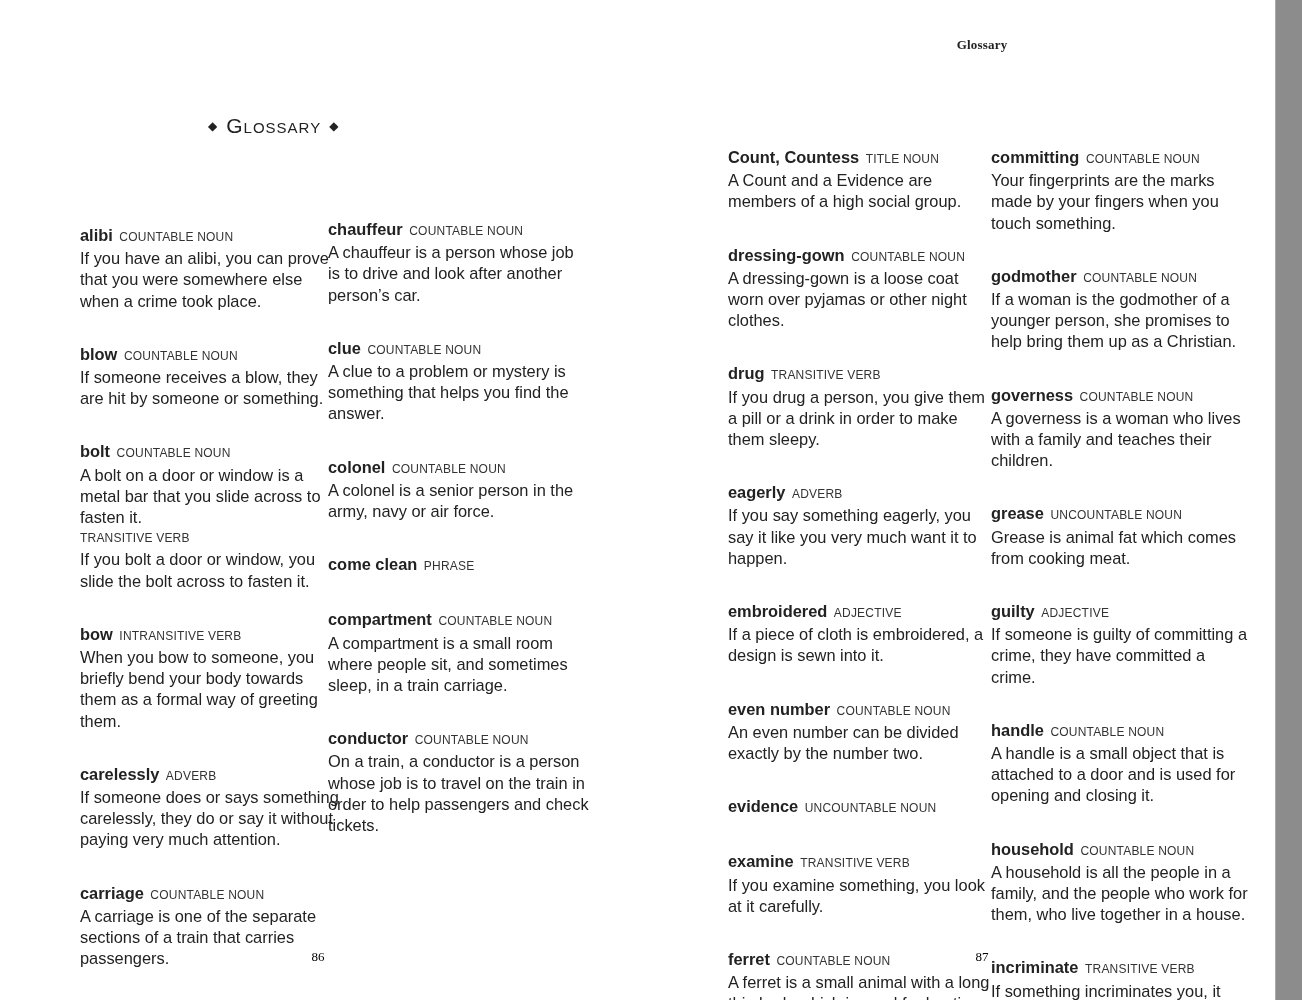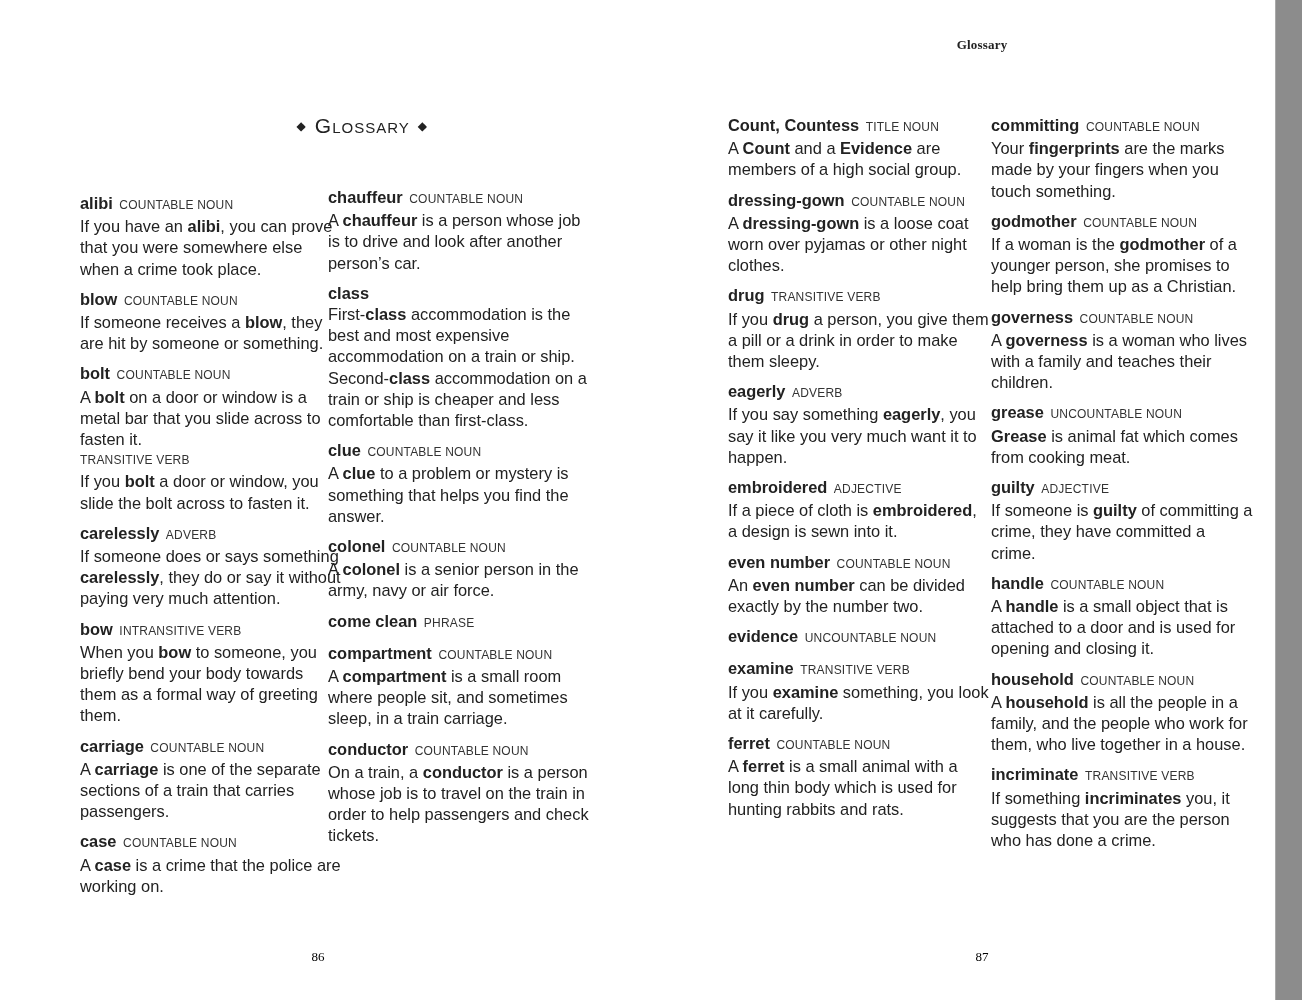--- a/index.html
+++ b/index.html
@@ -11,39 +11,39 @@
   .side-strip {
     position: absolute; left: 1275px; top: 0; width: 27px; height: 1000px;
     background: #8c8c8c; border-left: 1px solid #a9a9a9;
   }
   .running-head {
     position: absolute; left: 932px; top: 37px; width: 100px; text-align: center;
     font-family: "Liberation Serif", "DejaVu Serif", serif; font-weight: bold;
     font-size: 13px; color: #222; letter-spacing: 0.2px;
   }
   .page-title {
-    position: absolute; left: 200px; top: 114px; width: 236px; text-align: right;
+    position: absolute; left: 200px; top: 114px; width: 236px; text-align: left;
     font-family: "Liberation Sans", sans-serif; font-size: 21px; color: #222;
     font-variant: small-caps; letter-spacing: 1px;
   }
   .page-title .diamond { font-size: 12px; vertical-align: 3px; margin: 0 8px; }
   .col {
     position: absolute; width: 262px;
   }
   .col1 { left: 80px; top: 193px; }
   .col2 { left: 328px; top: 187px; }
   .col3 { left: 728px; top: 115px; }
   .col4 { left: 991px; top: 115px; }
-  .entry { margin-bottom: 9px; font-size: 16.4px; line-height: 21.2px; color: #222; }
+  .entry { margin-bottom: 9px; font-size: 16.4px; line-height: 21.2px; color: #222; margin-top: 32px; }
   .headline { white-space: nowrap; }
   .hw { font-weight: bold; font-size: 16.4px; }
   .pos { font-size: 12px; letter-spacing: 0.2px; margin-left: 2px; color: #333; text-transform: uppercase; }
   .sense-pos { display: block; font-size: 12px; letter-spacing: 0.2px; color: #333; text-transform: uppercase; }
   .def { display: block; }
-  .def b { font-weight: bold; }
+  .def b { font-weight: normal; }
   .folio {
     position: absolute; top: 949px; font-family: "Liberation Serif", serif;
     font-size: 13px; color: #000000; width: 40px; text-align: center;
   }
   .folio-left { left: 298px; }
   .folio-right { left: 962px; }
 </style>
 </head>
 <body>
 
@@ -64,44 +64,40 @@
       <div class="headline"><span class="hw">blow</span> <span class="pos">countable noun</span></div>
       <span class="def">If someone receives a <b>blow</b>, they are hit by someone or something.</span>
     </div>
     <div class="entry">
       <div class="headline"><span class="hw">bolt</span> <span class="pos">countable noun</span></div>
       <span class="def">A <b>bolt</b> on a door or window is a metal bar that you slide across to fasten it.</span>
       <span class="sense-pos">transitive verb</span>
       <span class="def">If you <b>bolt</b> a door or window, you slide the bolt across to fasten it.</span>
     </div>
     <div class="entry">
+      <div class="headline"><span class="hw">bow</span> <span class="pos">intransitive verb</span></div>
+      <span class="def">When you <b>bow</b> to someone, you briefly bend your body towards them as a formal way of greeting them.</span>
+    </div>
+    <div class="entry">
       <div class="headline"><span class="hw">carelessly</span> <span class="pos">adverb</span></div>
       <span class="def">If someone does or says something <b>carelessly</b>, they do or say it without paying very much attention.</span>
-    </div>
-    <div class="entry">
-      <div class="headline"><span class="hw">bow</span> <span class="pos">intransitive verb</span></div>
-      <span class="def">When you <b>bow</b> to someone, you briefly bend your body towards them as a formal way of greeting them.</span>
     </div>
     <div class="entry">
       <div class="headline"><span class="hw">carriage</span> <span class="pos">countable noun</span></div>
       <span class="def">A <b>carriage</b> is one of the separate sections of a train that carries passengers.</span>
     </div>
     <div class="entry">
       <div class="headline"><span class="hw">case</span> <span class="pos">countable noun</span></div>
       <span class="def">A <b>case</b> is a crime that the police are working on.</span>
     </div>
   </div>
 <div class="col col2">
     <div class="entry">
       <div class="headline"><span class="hw">chauffeur</span> <span class="pos">countable noun</span></div>
       <span class="def">A <b>chauffeur</b> is a person whose job is to drive and look after another person’s car.</span>
-    </div>
-    <div class="entry">
-      <div class="headline"><span class="hw">class</span></div>
-      <span class="def">First-<b>class</b> accommodation is the best and most expensive accommodation on a train or ship. Second-<b>class</b> accommodation on a train or ship is cheaper and less comfortable than first-class.</span>
     </div>
     <div class="entry">
       <div class="headline"><span class="hw">clue</span> <span class="pos">countable noun</span></div>
       <span class="def">A <b>clue</b> to a problem or mystery is something that helps you find the answer.</span>
     </div>
     <div class="entry">
       <div class="headline"><span class="hw">colonel</span> <span class="pos">countable noun</span></div>
       <span class="def">A <b>colonel</b> is a senior person in the army, navy or air force.</span>
     </div>
     <div class="entry">

